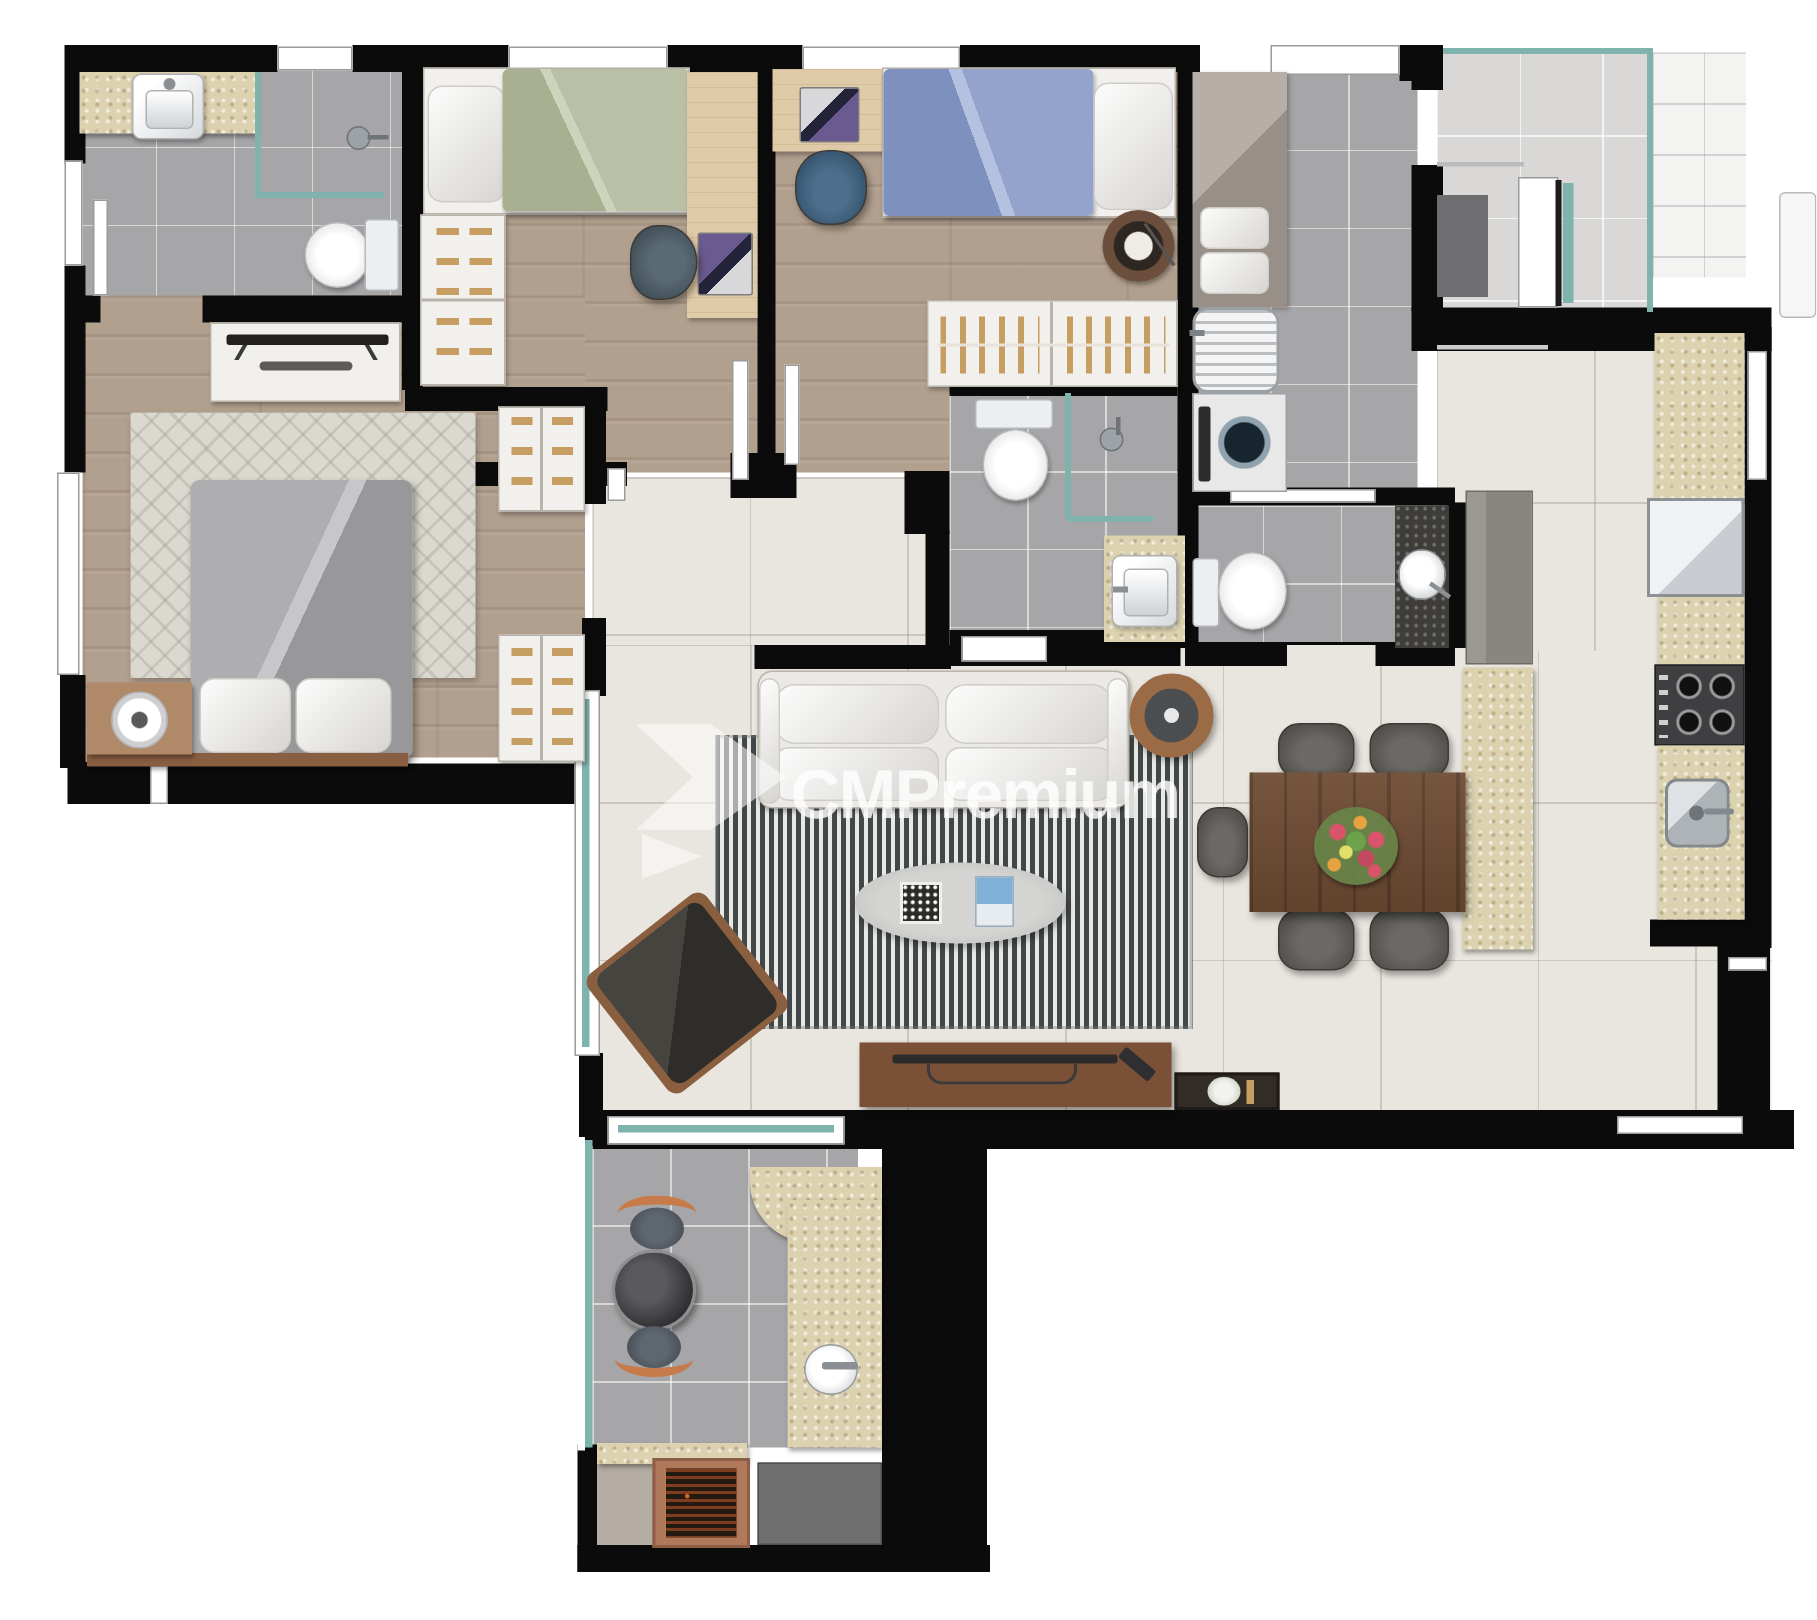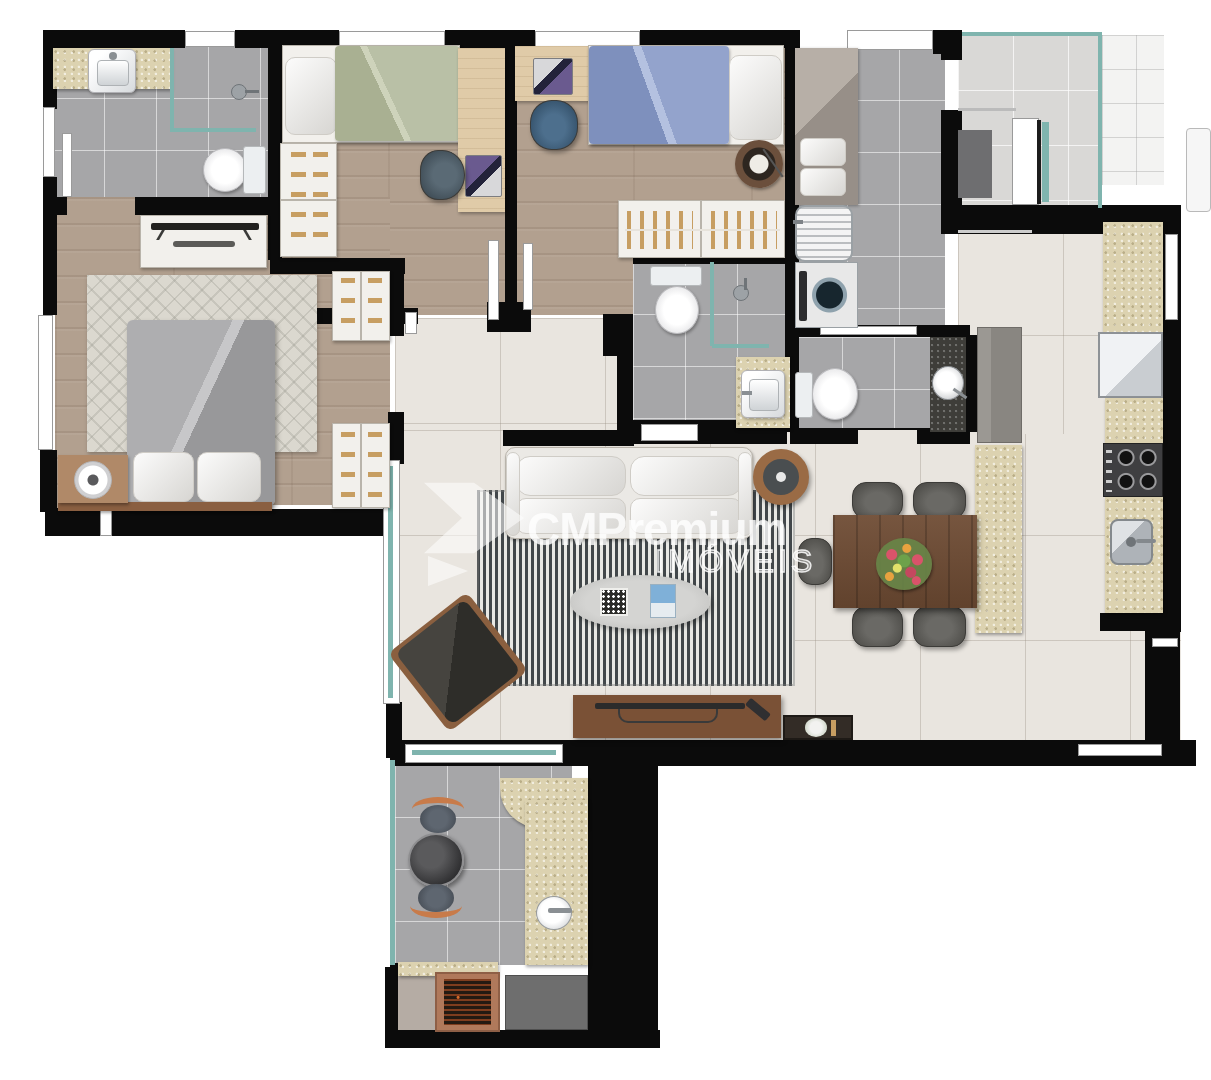--- a/index.html
+++ b/index.html
@@ -346,15 +346,14 @@
   </div>
   <div style="left:505px;top:975px;width:83px;height:55px;background:#6e6e6e;border:1px solid #4f4f4f;"></div>
 
   <div style="left:424px;top:478px;width:100px;height:108px;opacity:.55;">
     <div style="left:0;top:0;width:100px;height:80px;background:#ffffff;
          clip-path:polygon(0% 6%, 50% 6%, 100% 50%, 50% 94%, 0% 94%, 38% 50%);"></div>
     <div style="left:4px;top:78px;width:40px;height:30px;background:#ffffff;
          clip-path:polygon(0% 0%, 100% 50%, 0% 100%);"></div>
   </div>
   <div class="wm-text" style="left:527px;top:502px;font-size:46px;">CMPremium</div>
-  <div class="wm-outline" style="left:655px;top:543px;font-size:32px;">IMÓVEIS</div>
 
 </div>
 
 </body></html>

